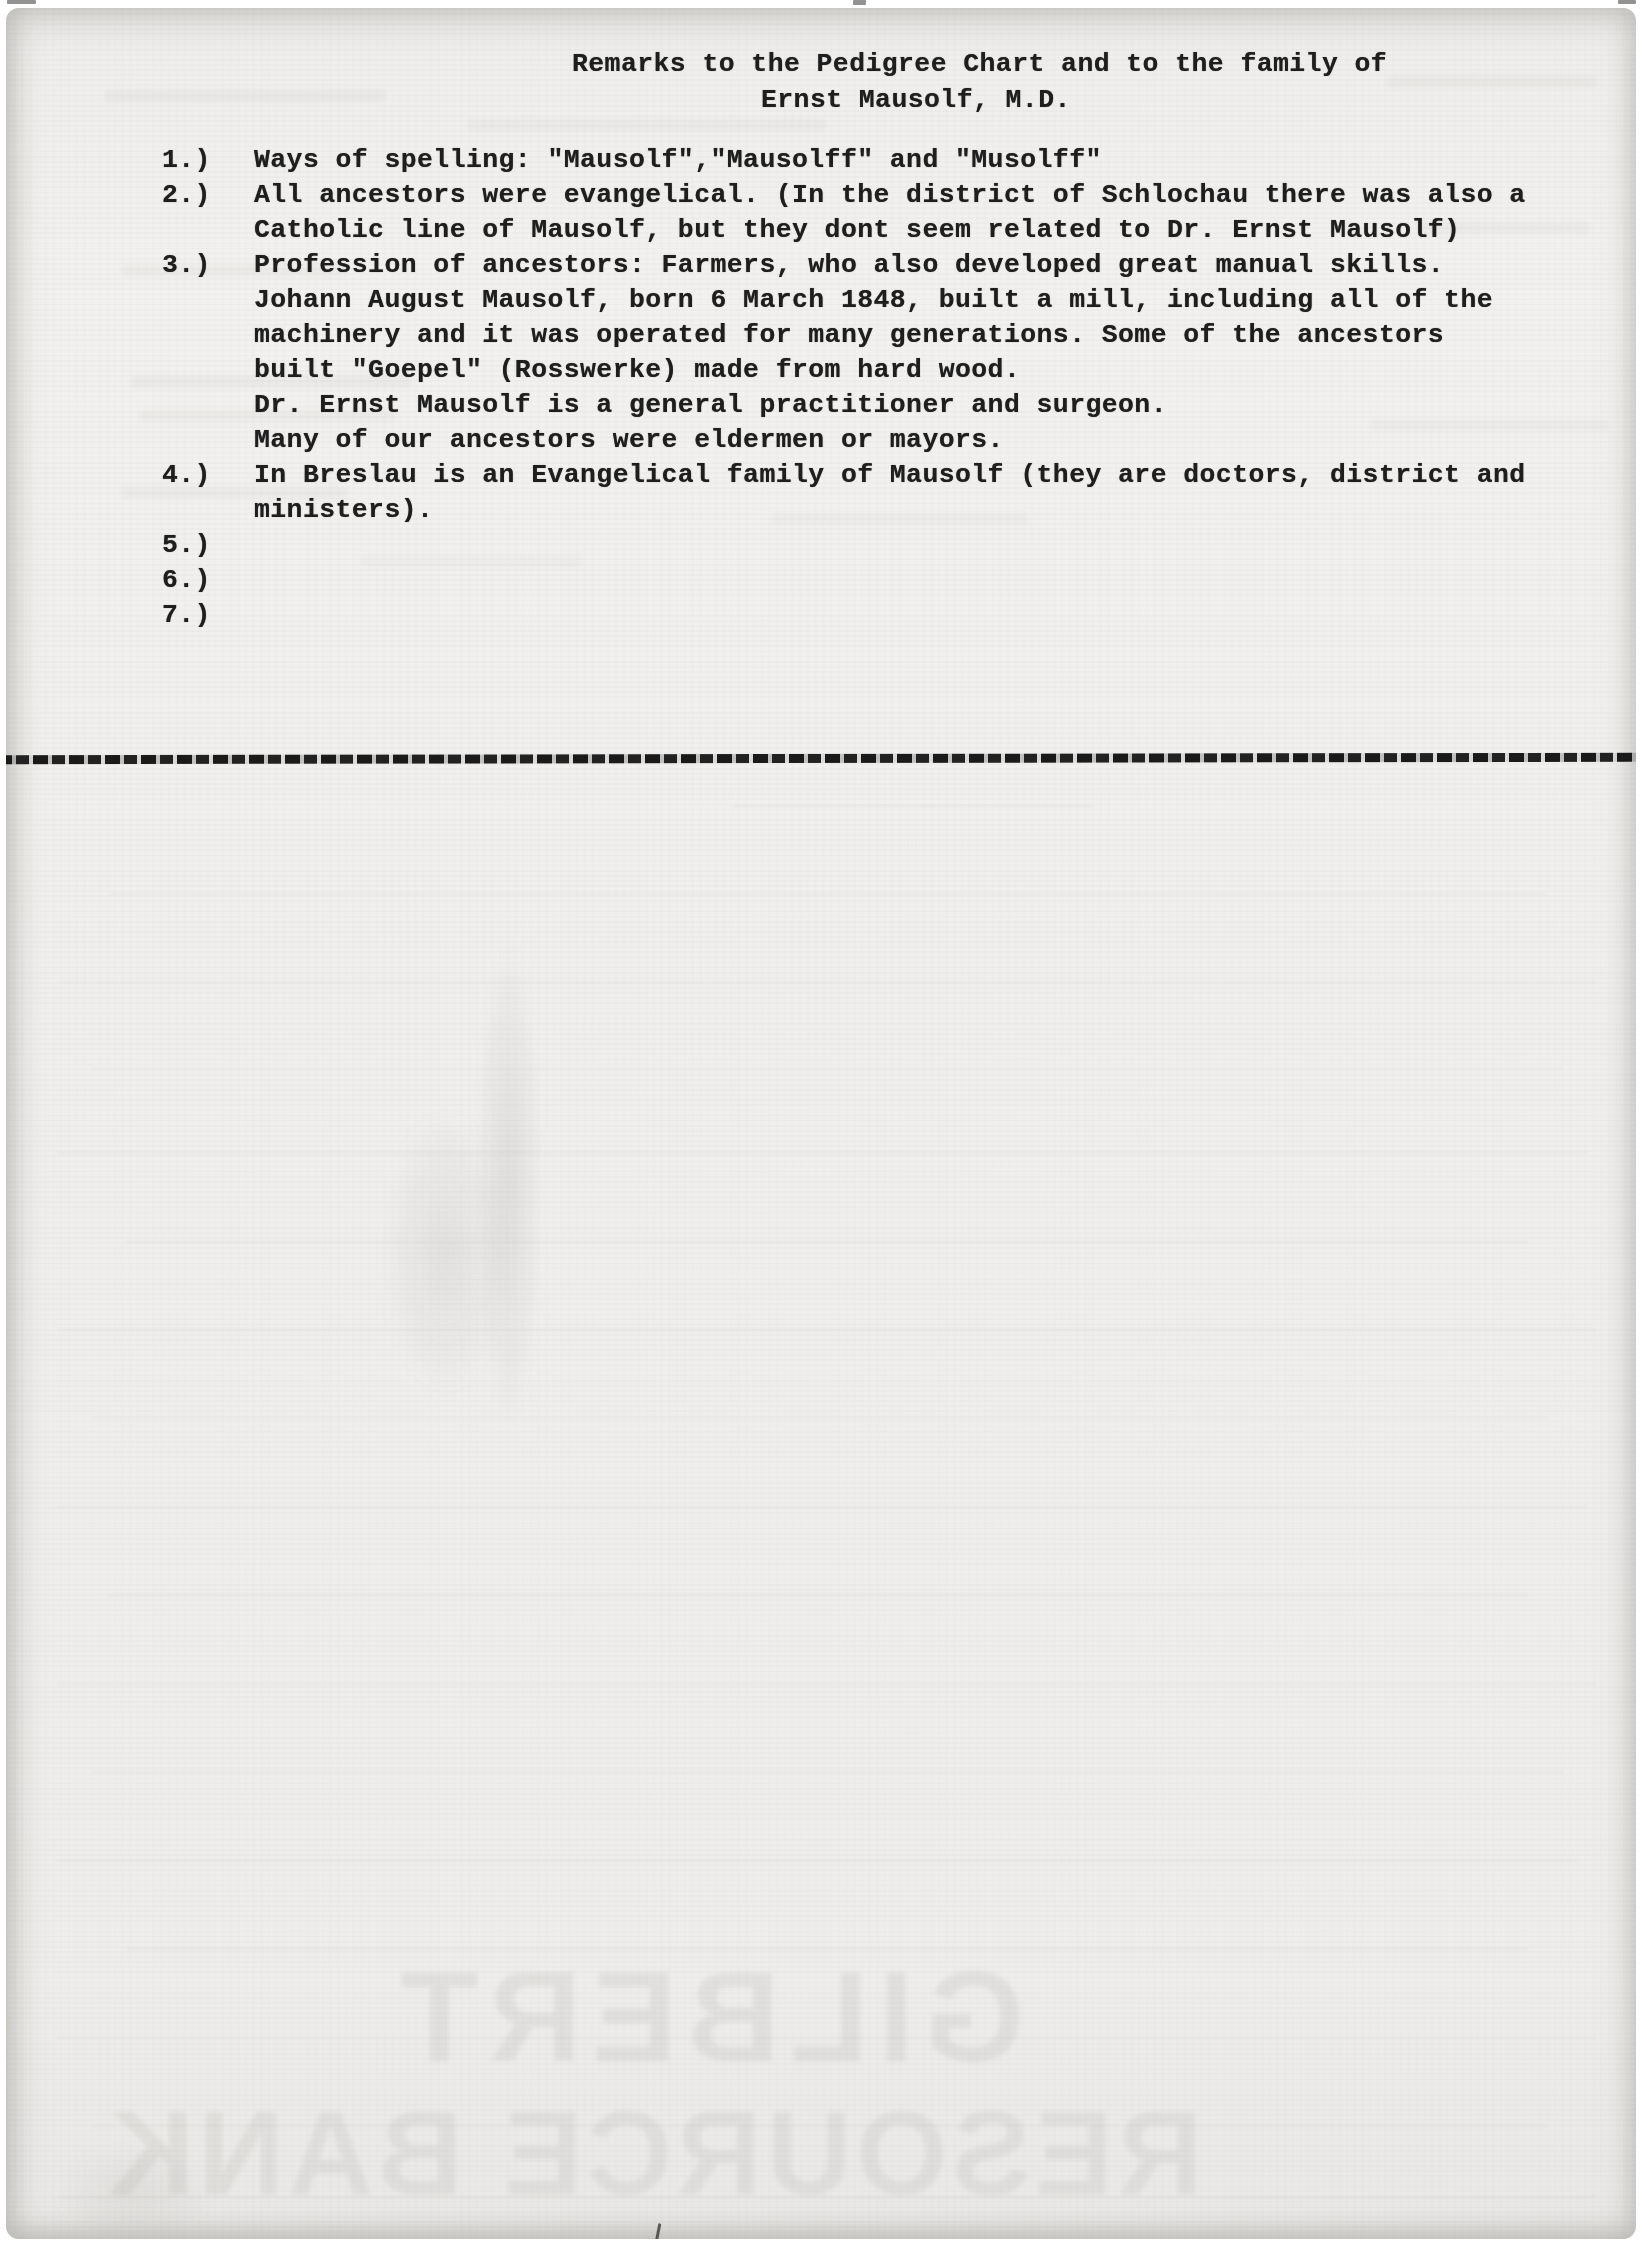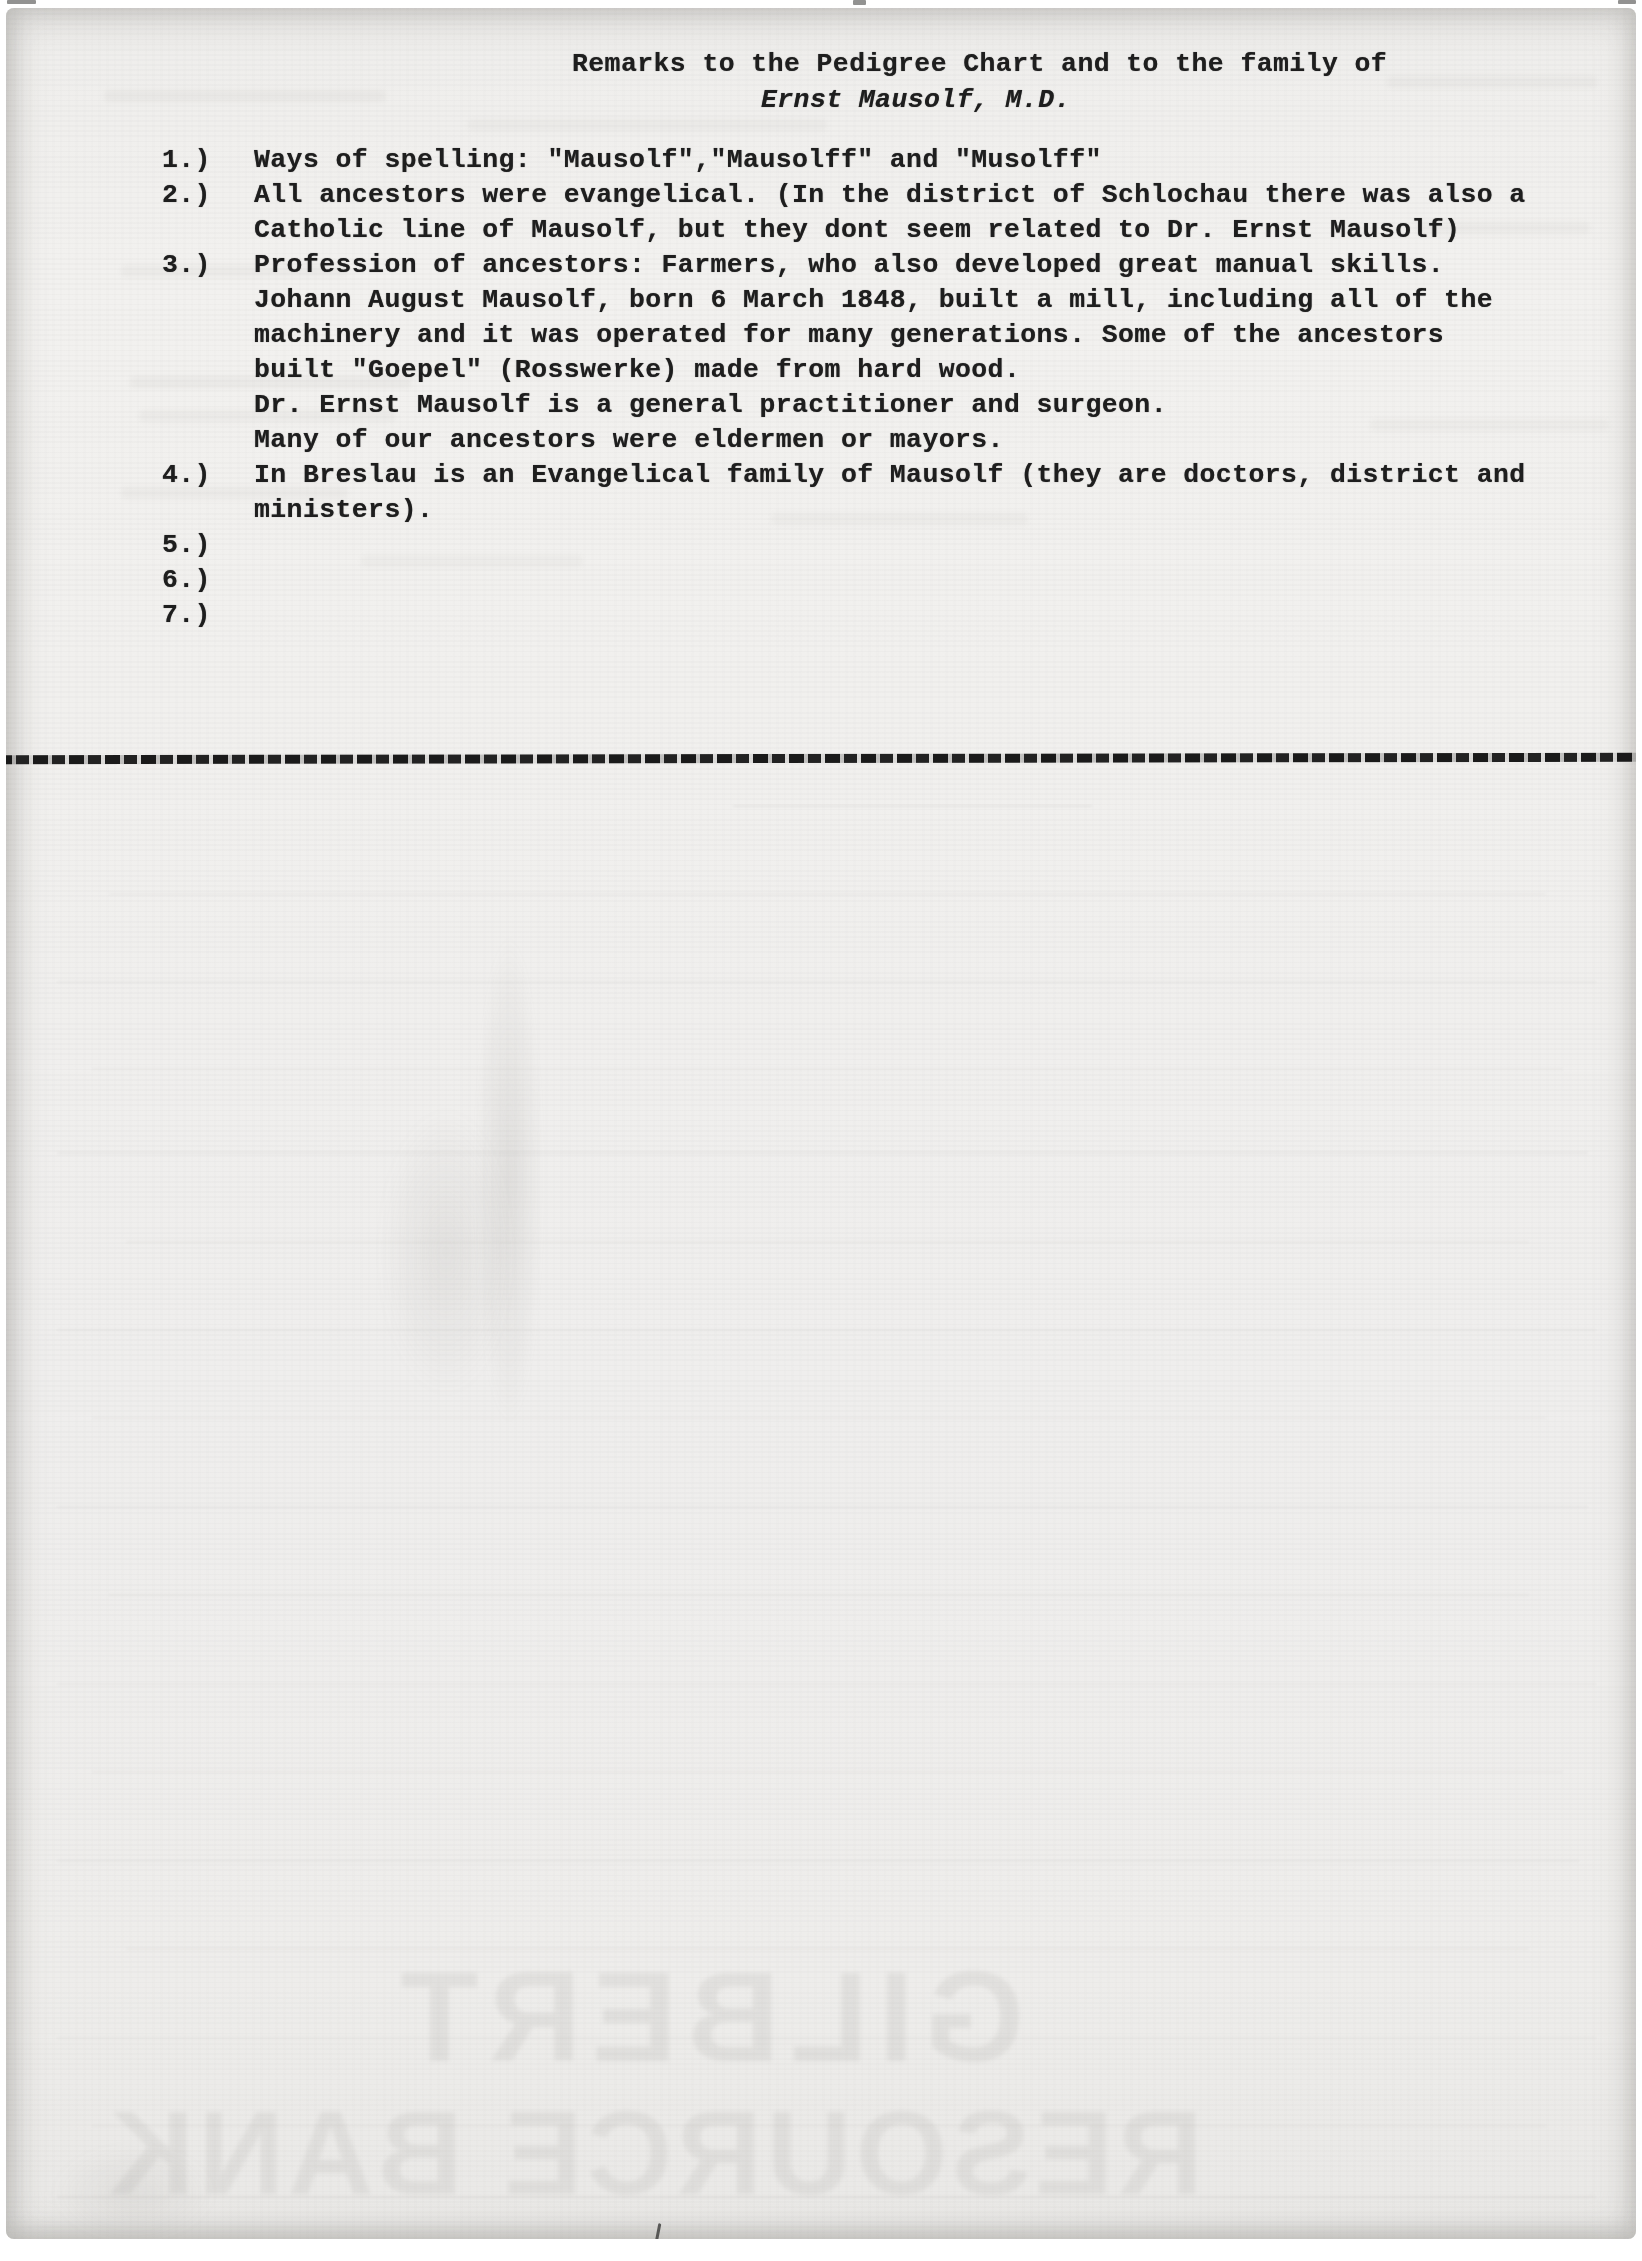--- a/index.html
+++ b/index.html
@@ -10,21 +10,21 @@
     position: relative;
   }
   :root {
     --ink: #1e1e1e;
     --paper: #f0efed;
   }
   
   .paper {
     position: absolute;
     left: 6px; right: 6px; top: 7.7px; bottom: 22px;
-    border-radius: 8px;
+    border-radius: 13px;
     background:
       linear-gradient(180deg,
         #e7e6e4 0px, #efeeec 47px, #f2f1ef 257px,
         #f1f0ee 684px, #efeeed 1368px, #eeedeb 1967px, #e9e8e6 100%);
     box-shadow:
       inset 0 0 39px rgba(158,156,152,0.35),
       inset 12px 0 22px rgba(150,148,144,0.20),
       inset -8.6px 0 19px rgba(150,148,144,0.14),
       inset 0 -10.3px 17px rgba(150,148,144,0.18);
     overflow: hidden;
@@ -39,21 +39,21 @@
   .typed {
     font-family: "Liberation Mono", "DejaVu Sans Mono", monospace;
     font-size: 26.5px;
     letter-spacing: 0.4px;
     font-weight: 700;
     color: var(--ink);
     text-shadow: 0 0 0.9px rgba(28,28,28,0.65);
     white-space: pre;
   }
   .title-line1 { position: absolute; left: 566px; top: 41px; }
-  .title-line2 { position: absolute; left: 755px; top: 77px; font-style: italic; }
+  .title-line2 { position: absolute; left: 755px; top: 77px; }
   #remarks {
     position: absolute; left: 156px; top: 135px; right: 17px;
   }
   .remark-row { display: flex; align-items: flex-start; }
   .r-num  { width: 92px; flex: 0 0 92px; line-height: 35px; }
   .r-text { line-height: 35px; }
   
   .dashed-line {
     position: absolute; left: -8.6px; right: -8.6px; top: 746px; height: 8.6px;
     background: repeating-linear-gradient(90deg,

